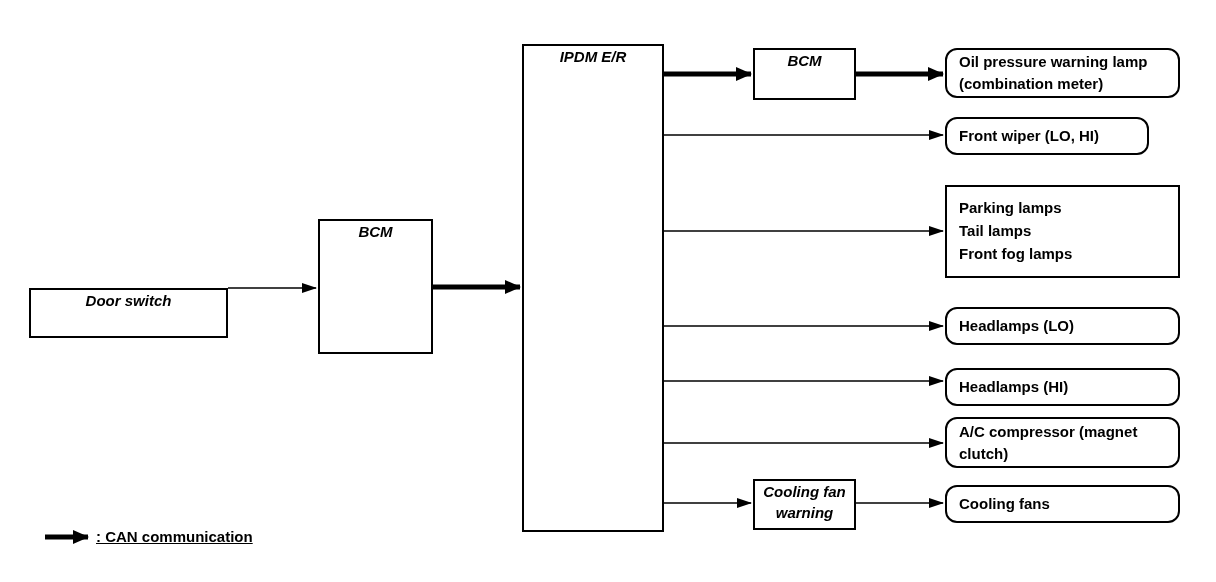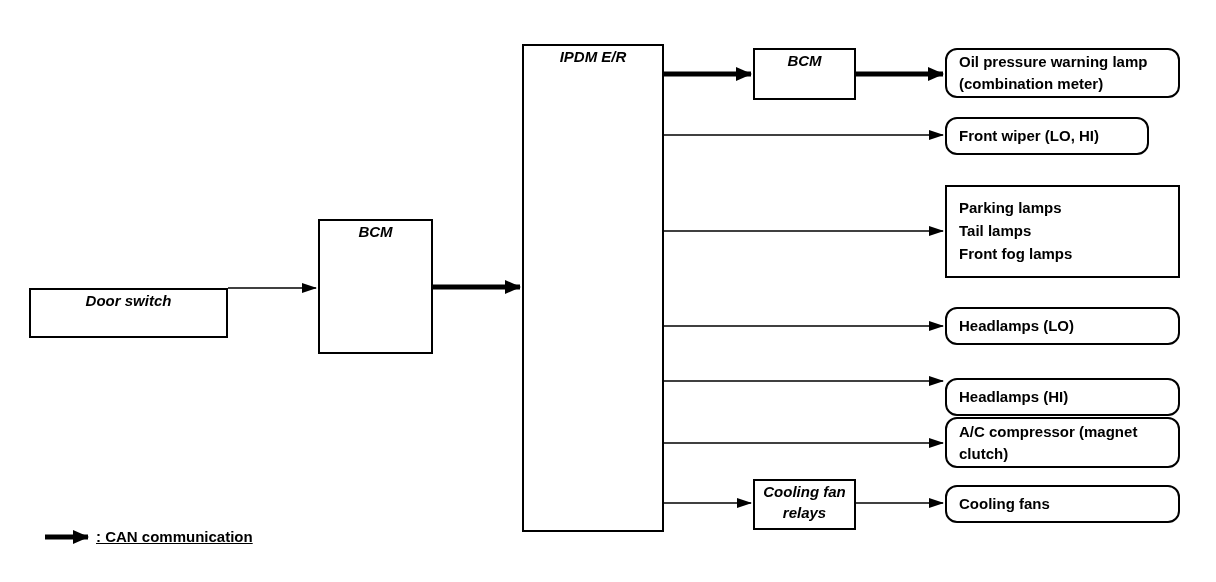--- a/index.html
+++ b/index.html
@@ -124,30 +124,30 @@
   <div class="box multiline" style="left:945px; top:185px; width:235px; height:93px;">
     <div>Parking lamps</div>
     <div>Tail lamps</div>
     <div>Front fog lamps</div>
   </div>
 
   <div class="box leftalign" style="left:945px; top:307px; width:235px; height:38px;text-align:right;">
     <span>Headlamps (LO)</span>
   </div>
 
-  <div class="box leftalign" style="left:945px; top:378px; width:235px; height:38px;">
+  <div class="box leftalign" style="left:945px; top:368px; width:235px; height:38px;">
     <span>Headlamps (HI)</span>
   </div>
 
   <div class="box leftalign" style="left:945px; top:417px; width:235px; height:51px;">
     <span>A/C compressor (magnet clutch)</span>
   </div>
 
   <div class="box center" style="left:753px; top:479px; width:103px; height:51px; padding:0 6px; line-height:21px;">
-    <span>Cooling fan relays</span>
+    <span>Cooling fan warning</span>
   </div>
 
   <div class="box leftalign" style="left:945px; top:485px; width:235px; height:38px;">
     <span>Cooling fans</span>
   </div>
 
   <div class="legend">
     <span>: CAN communication</span>
   </div>
 

